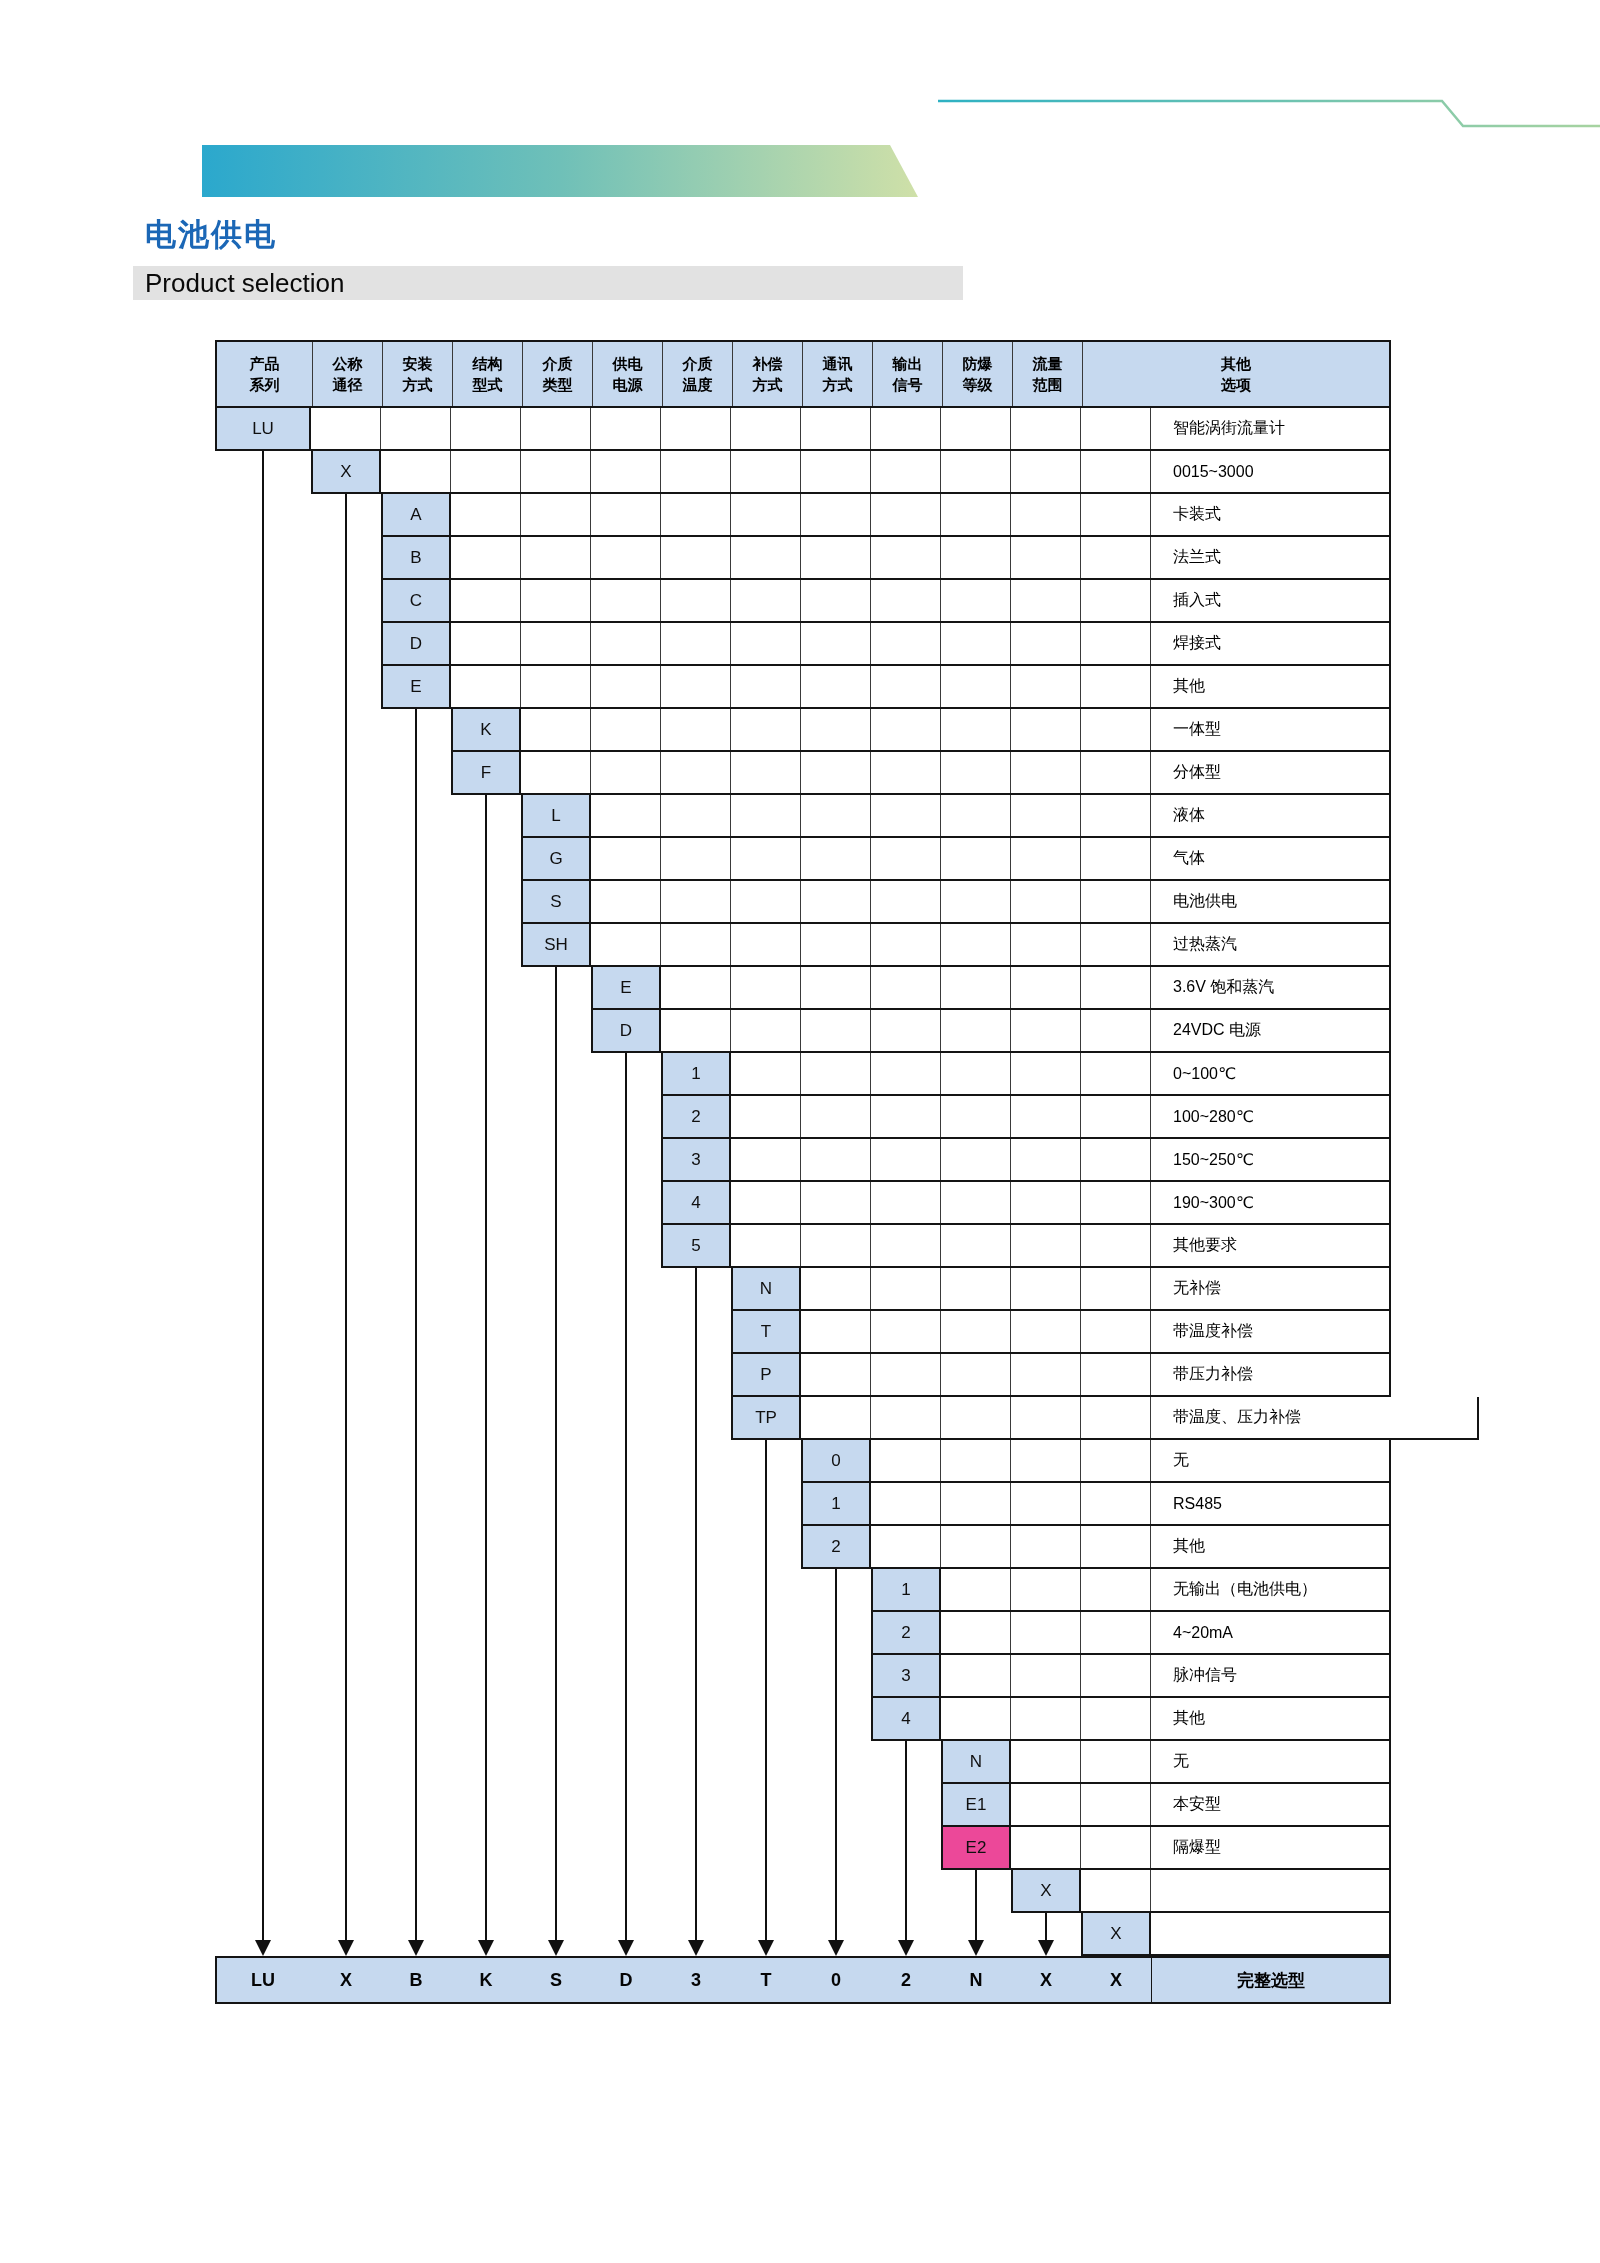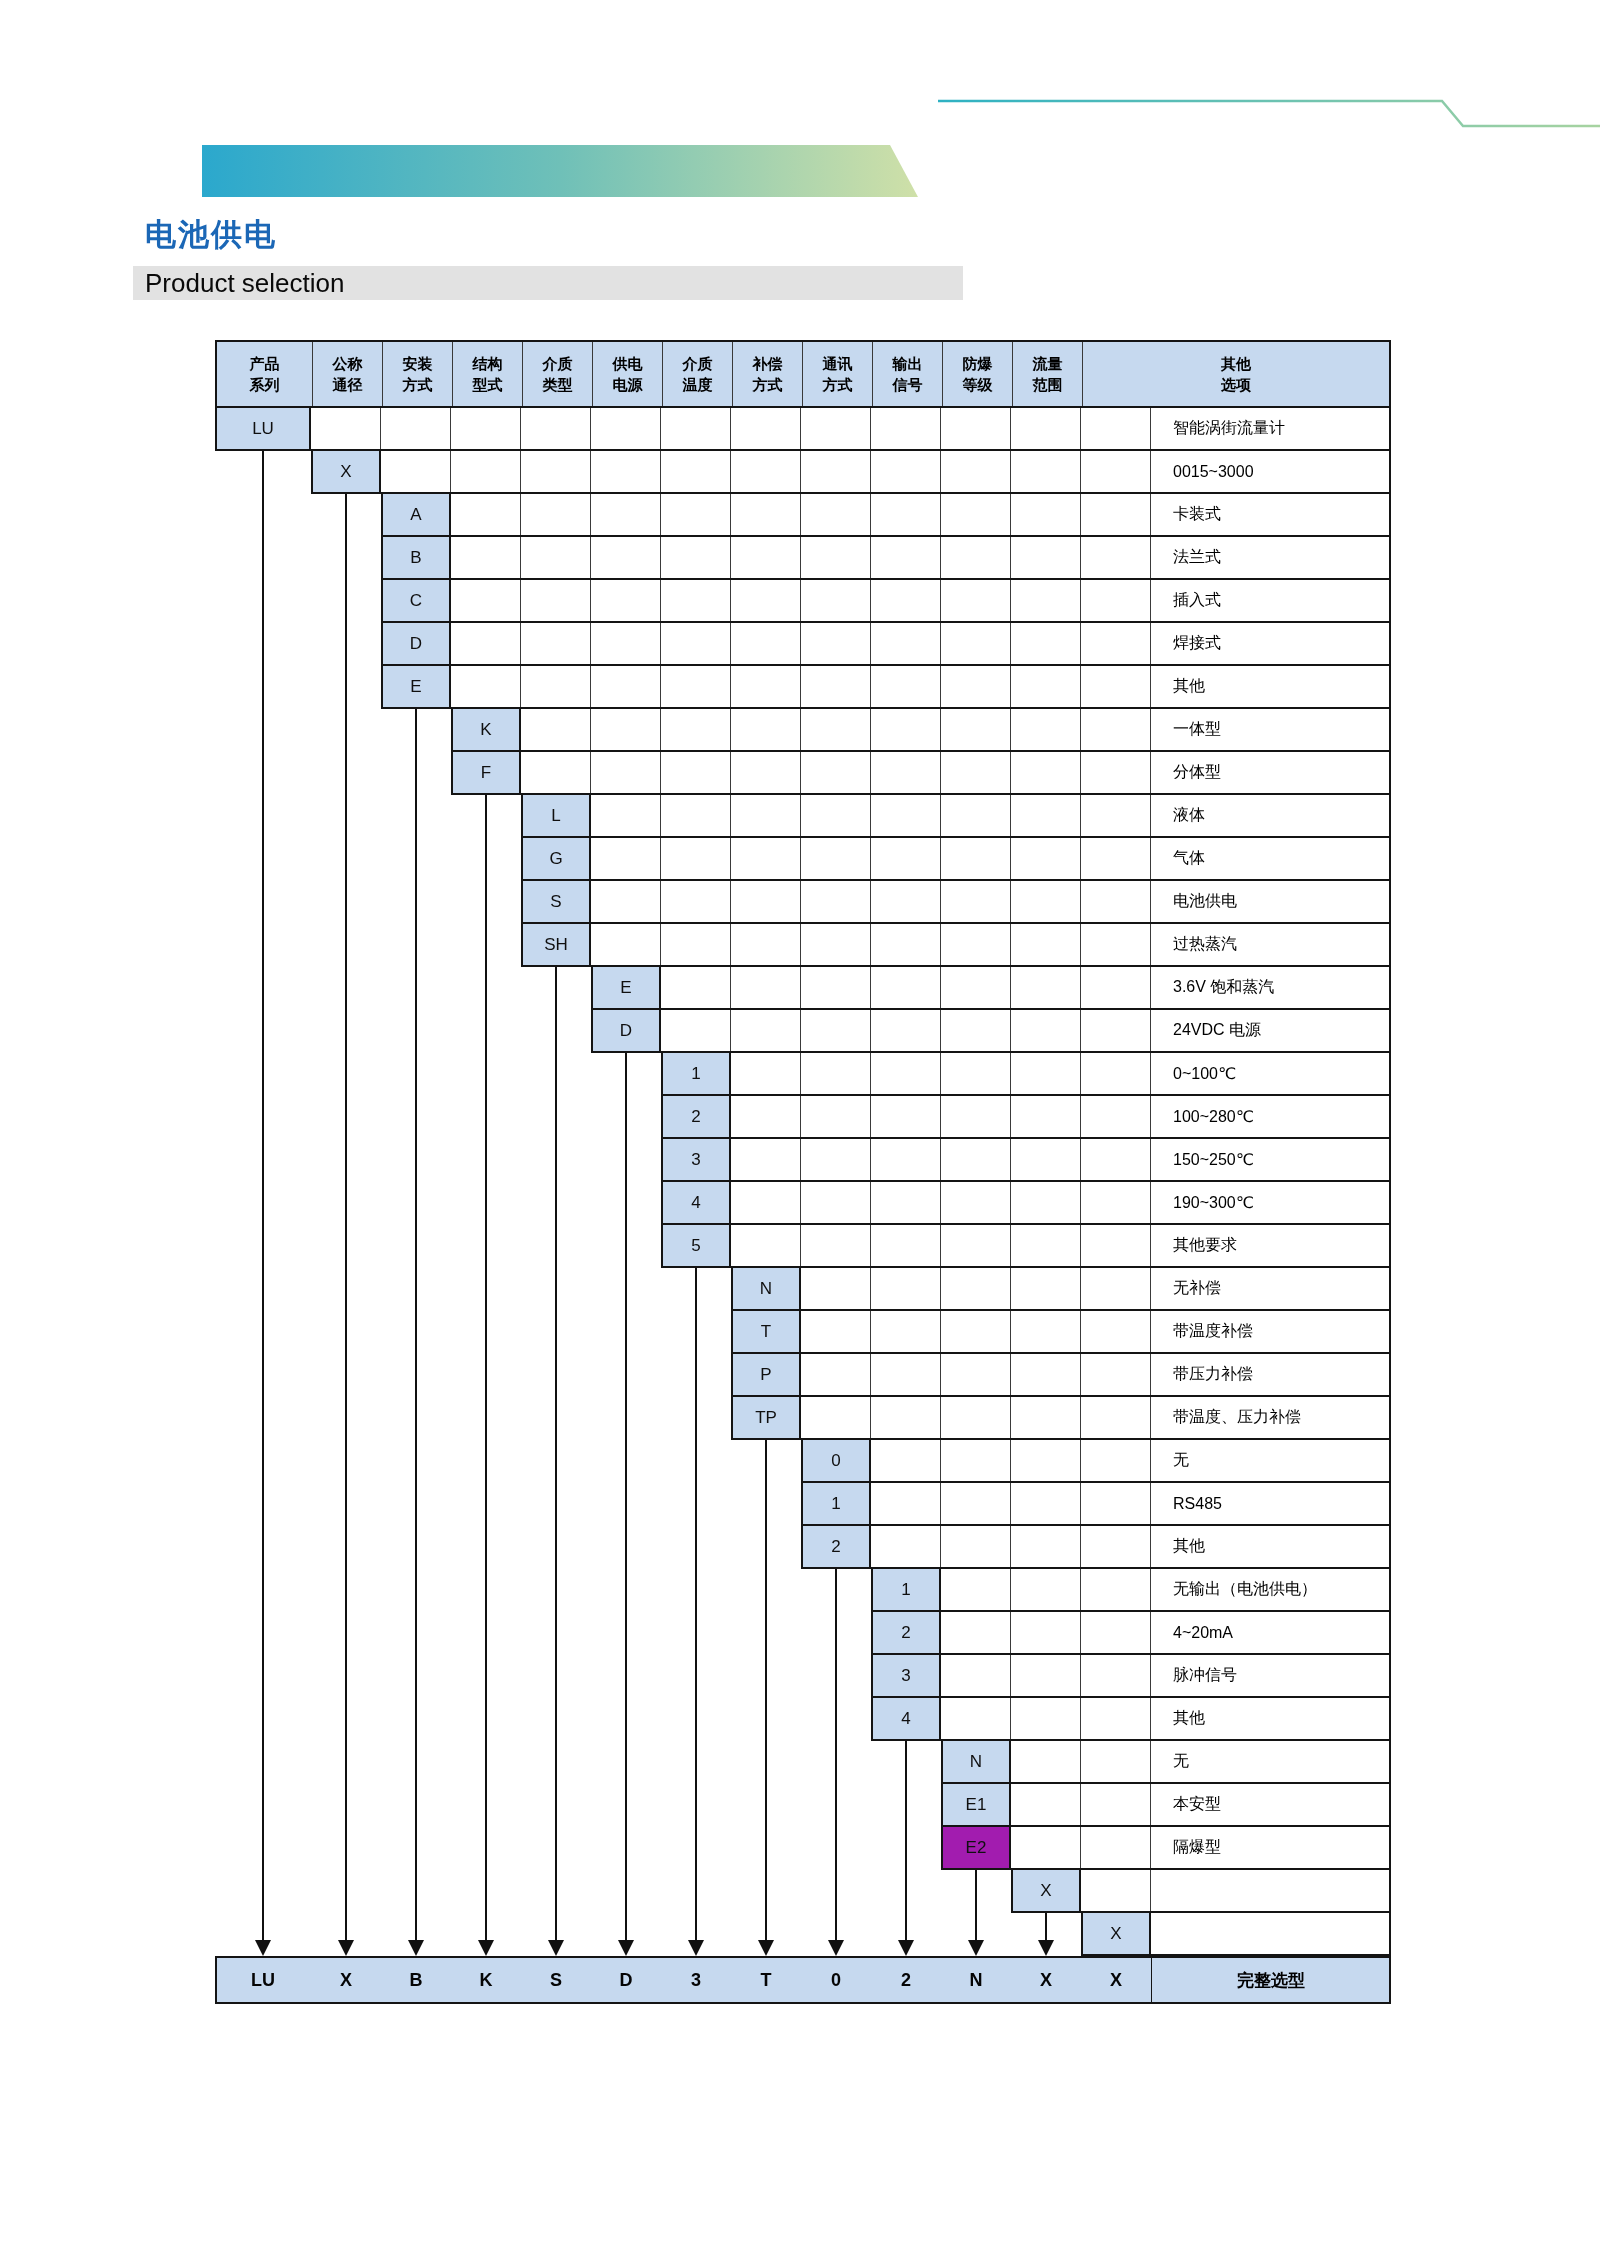--- a/index.html
+++ b/index.html
@@ -371,21 +371,21 @@
       </div>
       <div class="sel-row" style="left: 731px; top: 1354px; width: 660px; height: 43px;">
         <div class="code-cell" style="width: 70px; background: rgb(198, 217, 239);">P</div>
         <div class="blank-cell" style="width: 70px;"></div>
         <div class="blank-cell" style="width: 70px;"></div>
         <div class="blank-cell" style="width: 70px;"></div>
         <div class="blank-cell" style="width: 70px;"></div>
         <div class="blank-cell" style="width: 70px;"></div>
         <div class="desc-cell">带压力补偿</div>
       </div>
-      <div class="sel-row" style="left: 731px; top: 1397px; width: 660px; height: 43px;">
+      <div class="sel-row" style="left: 731px; top: 1397px; width: 748px; height: 43px;">
         <div class="code-cell" style="width: 70px; background: rgb(198, 217, 239);">TP</div>
         <div class="blank-cell" style="width: 70px;"></div>
         <div class="blank-cell" style="width: 70px;"></div>
         <div class="blank-cell" style="width: 70px;"></div>
         <div class="blank-cell" style="width: 70px;"></div>
         <div class="blank-cell" style="width: 70px;"></div>
         <div class="desc-cell">带温度、压力补偿</div>
       </div>
       <div class="sel-row" style="left: 801px; top: 1440px; width: 590px; height: 43px;">
         <div class="code-cell" style="width: 70px; background: rgb(198, 217, 239);">0</div>
@@ -445,21 +445,21 @@
         <div class="blank-cell" style="width: 70px;"></div>
         <div class="desc-cell">无</div>
       </div>
       <div class="sel-row" style="left: 941px; top: 1784px; width: 450px; height: 43px;">
         <div class="code-cell" style="width: 70px; background: rgb(198, 217, 239);">E1</div>
         <div class="blank-cell" style="width: 70px;"></div>
         <div class="blank-cell" style="width: 70px;"></div>
         <div class="desc-cell">本安型</div>
       </div>
       <div class="sel-row" style="left: 941px; top: 1827px; width: 450px; height: 43px;">
-        <div class="code-cell" style="width: 70px; background: #a21caf;">E2</div>
+        <div class="code-cell" style="width: 70px; background: #ec4899;">E2</div>
         <div class="blank-cell" style="width: 70px;"></div>
         <div class="blank-cell" style="width: 70px;"></div>
         <div class="desc-cell">隔爆型</div>
       </div>
       <div class="sel-row" style="left: 1011px; top: 1870px; width: 380px; height: 43px;">
         <div class="code-cell" style="width: 70px; background: rgb(198, 217, 239);">X</div>
         <div class="blank-cell" style="width: 70px;"></div>
         <div class="desc-cell"></div>
       </div>
       <div class="sel-row" style="left: 1081px; top: 1913px; width: 310px; height: 43px;">

